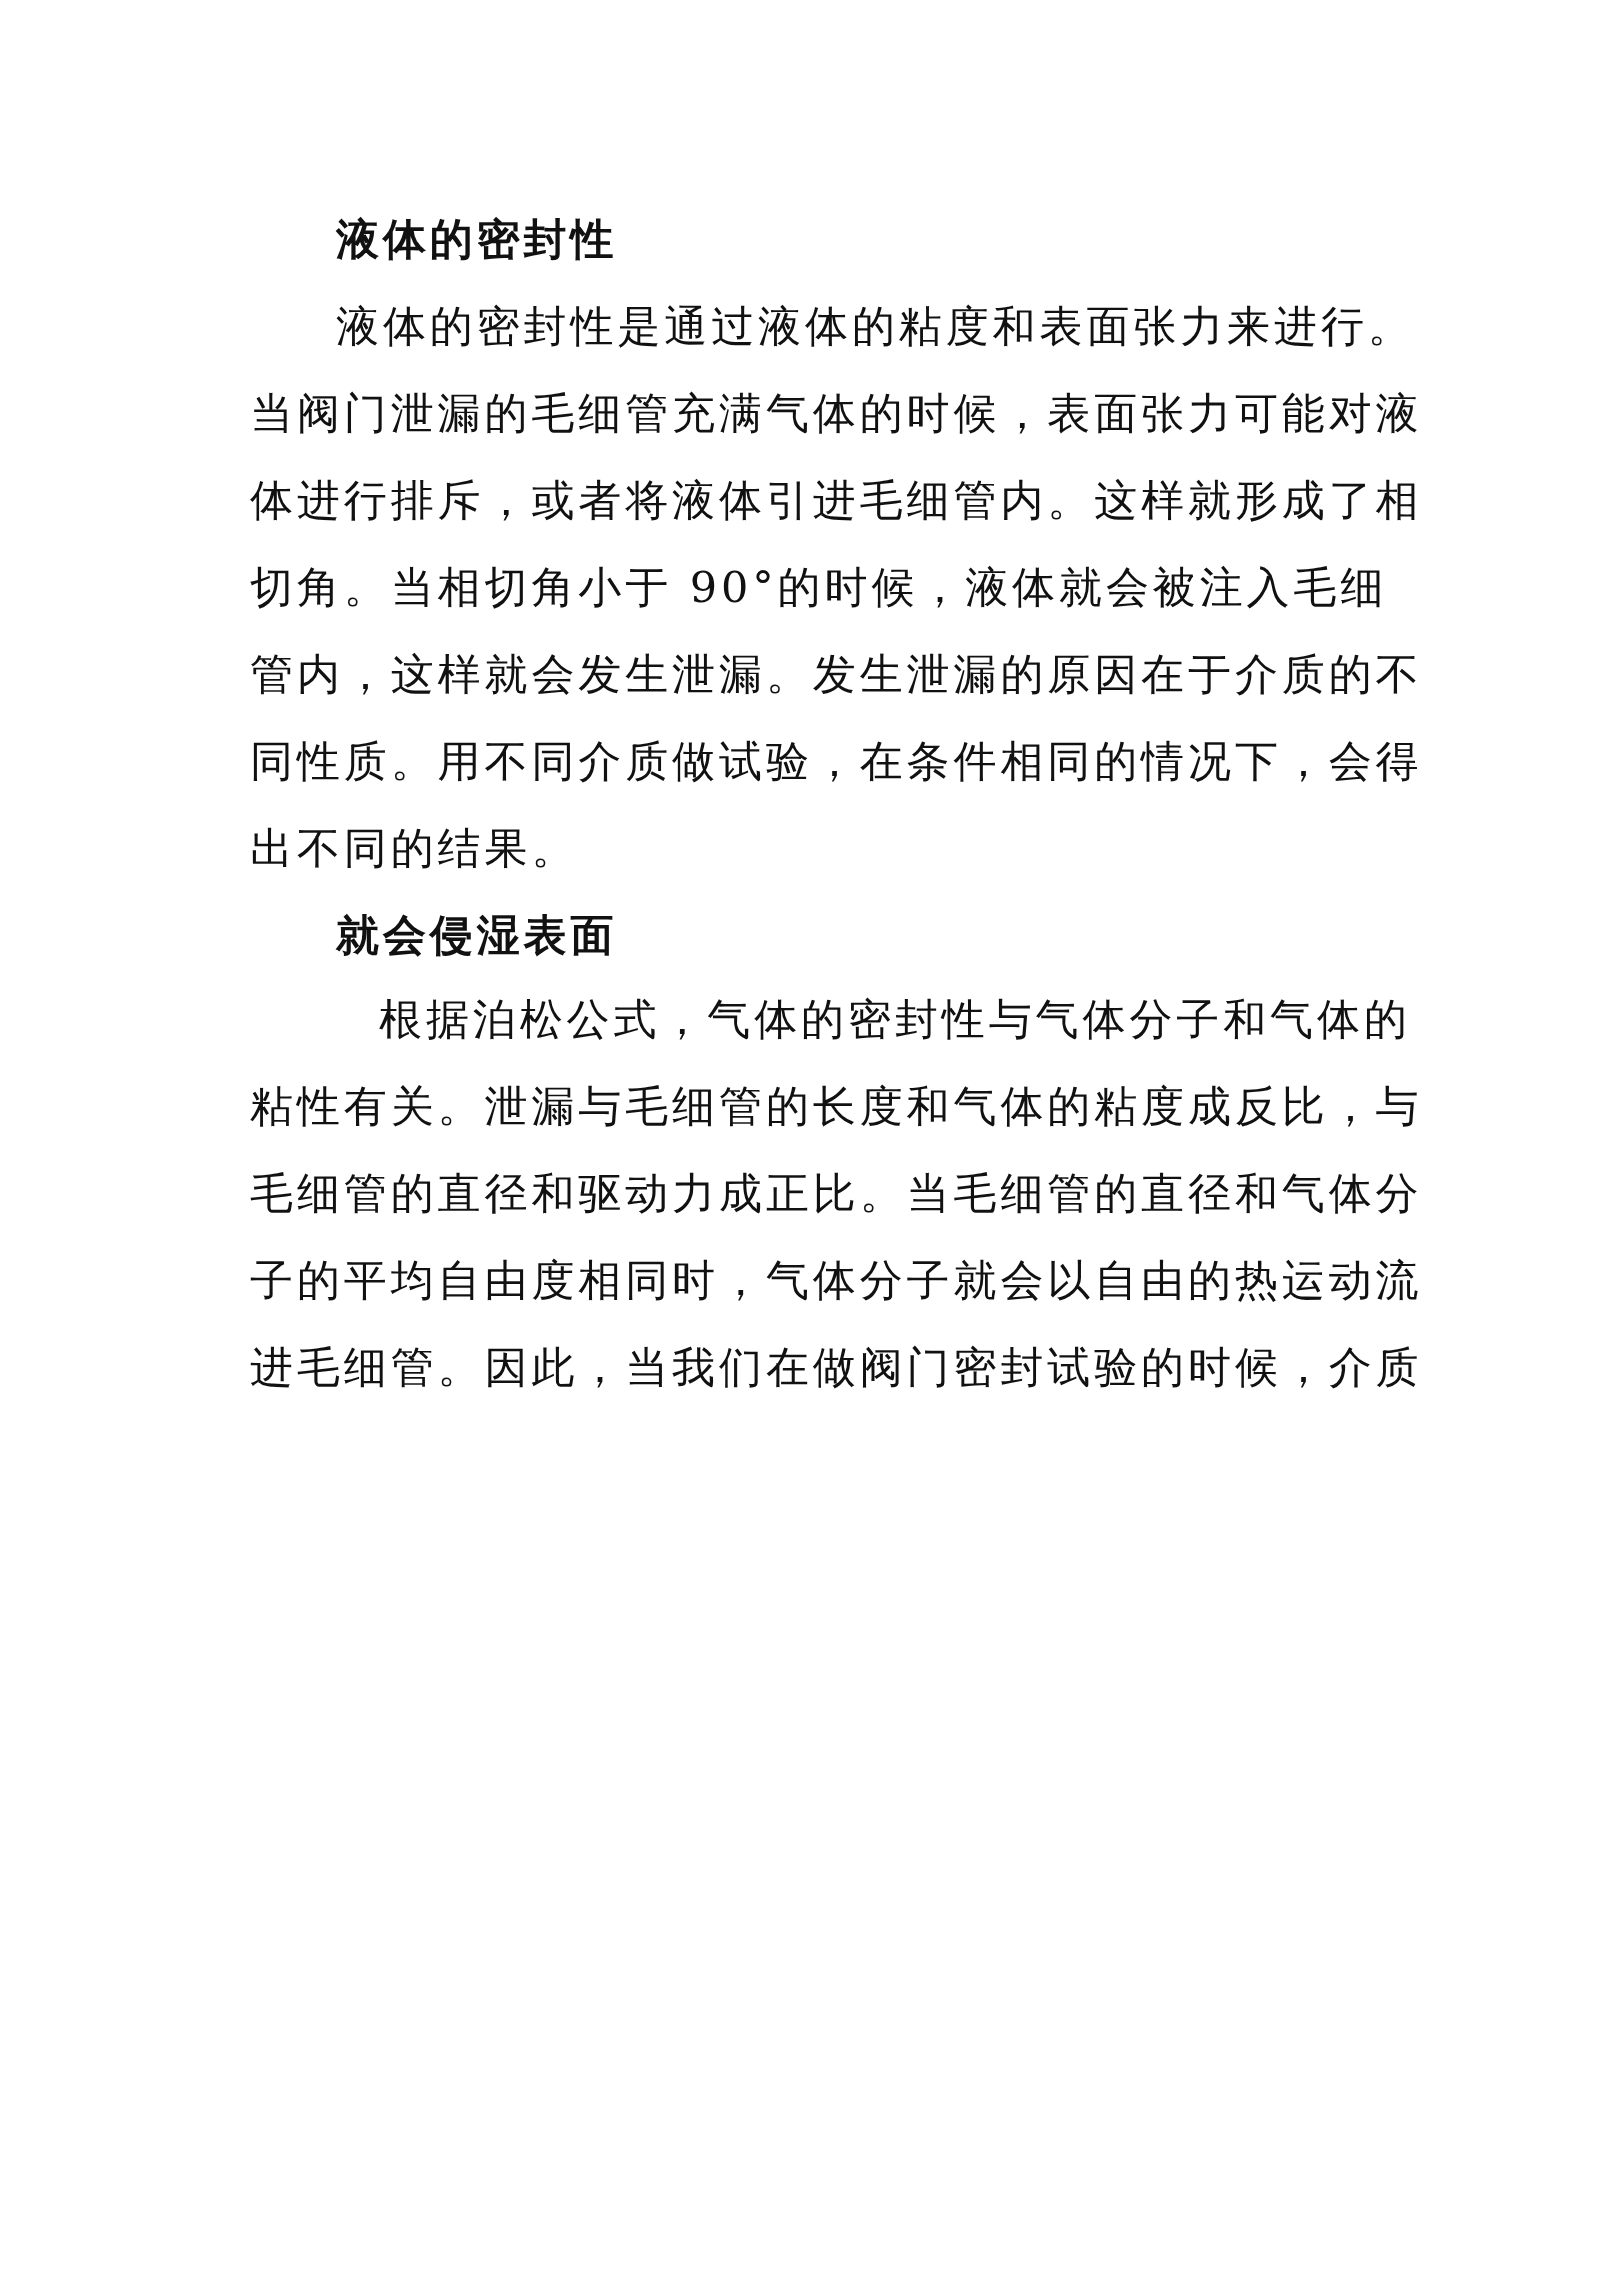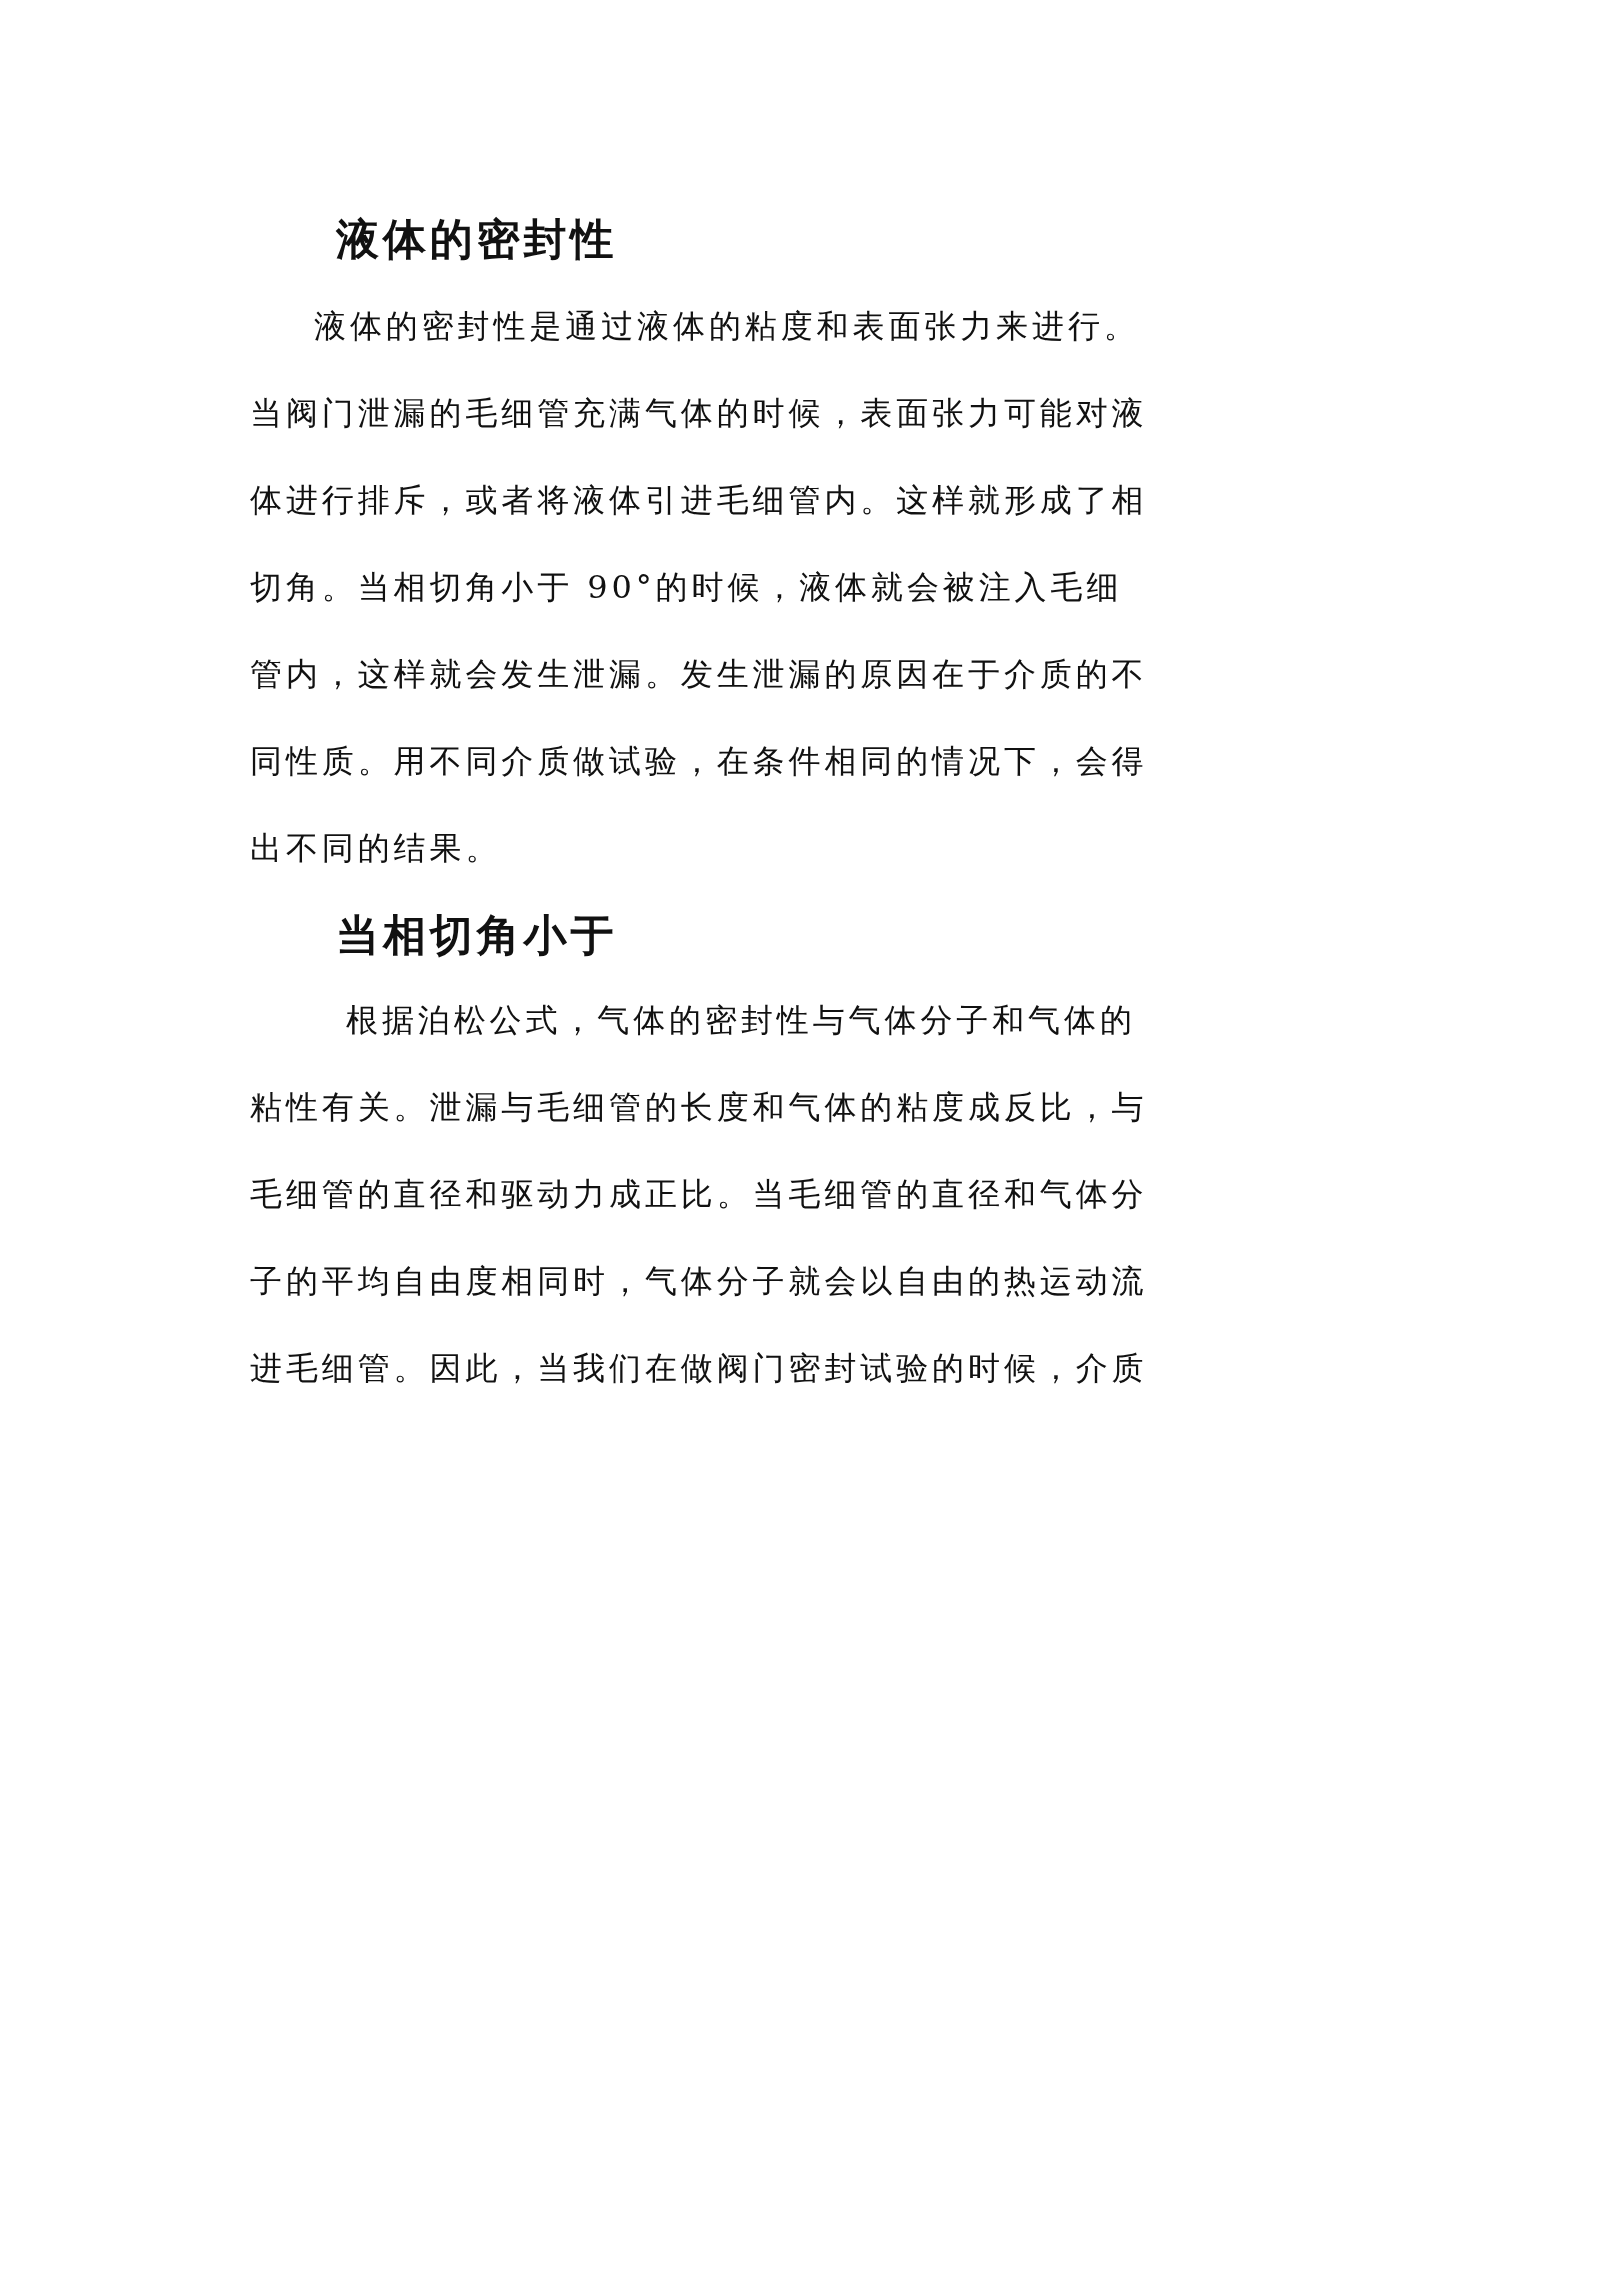--- a/index.html
+++ b/index.html
@@ -26,21 +26,21 @@
     margin: 0;
     font-size: 43px;
     line-height: 87px;
     font-weight: bold;
     letter-spacing: 3.9px;
     text-indent: 2em;
     white-space: pre-line;
   }
   .para {
     margin: 0;
-    font-size: 32px;
+    font-size: 43px;
     line-height: 87px;
     font-weight: normal;
     letter-spacing: 3.9px;
     text-indent: 2em;
     white-space: pre-line;
     text-align: left;
   }
   .para.indent-3 {
     text-indent: 3em;
     font-family: Liberation Mono, monospace;
@@ -52,21 +52,21 @@
 <div class="page">
   <div class="content">
     <h2 class="heading">液体的密封性</h2>
     <p class="para">液体的密封性是通过液体的粘度和表面张力来进行。
 当阀门泄漏的毛细管充满气体的时候，表面张力可能对液
 体进行排斥，或者将液体引进毛细管内。这样就形成了相
 切角。当相切角小于 90°的时候，液体就会被注入毛细
 管内，这样就会发生泄漏。发生泄漏的原因在于介质的不
 同性质。用不同介质做试验，在条件相同的情况下，会得
 出不同的结果。</p>
-    <h2 class="heading">当相切角小于</h2>
+    <h2 class="heading">就会侵湿表面</h2>
     <p class="para indent-3">根据泊松公式，气体的密封性与气体分子和气体的
 粘性有关。泄漏与毛细管的长度和气体的粘度成反比，与
 毛细管的直径和驱动力成正比。当毛细管的直径和气体分
 子的平均自由度相同时，气体分子就会以自由的热运动流
 进毛细管。因此，当我们在做阀门密封试验的时候，介质</p>
   </div>
 </div>
 
 
 </body></html>

